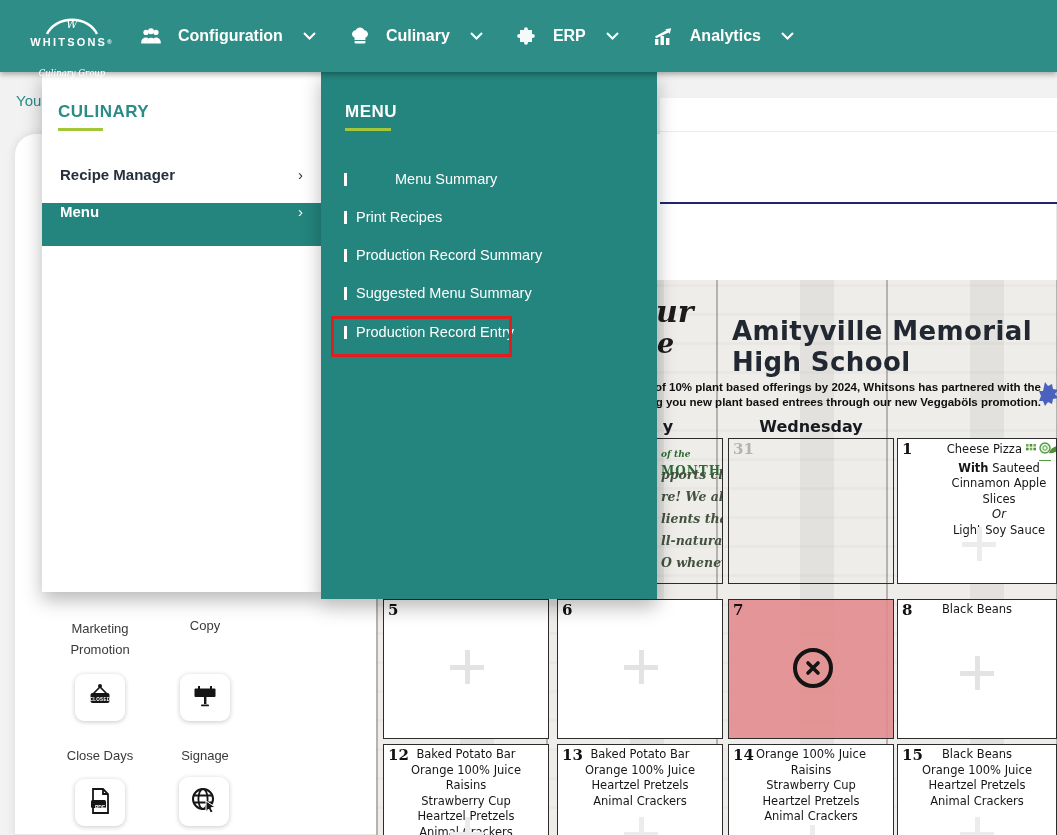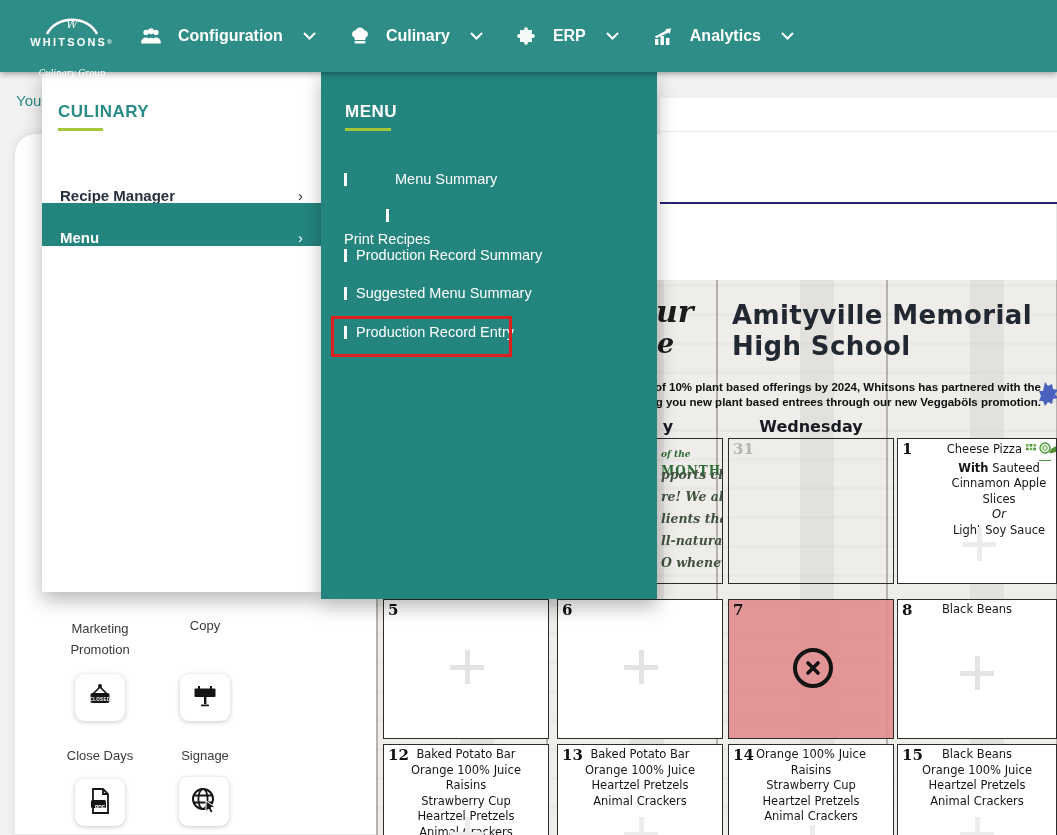--- a/index.html
+++ b/index.html
@@ -40,21 +40,21 @@
   .pdf-text { position:absolute; left:50%; top:63%; transform:translate(-50%,-50%); font-size:5px; font-weight:700; color:#fff; }
 
   
   .wood { position:absolute; left:376px; top:280px; width:681px; height:555px; overflow:hidden; z-index:2;
           background:
             repeating-linear-gradient(0deg, rgba(0,0,0,0) 0 26px, rgba(0,0,0,.025) 26px 29px),
             repeating-linear-gradient(90deg, rgba(90,85,78,.38) 0 2px, rgba(0,0,0,0) 2px 170px),
             repeating-linear-gradient(90deg, rgba(0,0,0,0) 0 84px, rgba(0,0,0,.05) 84px 118px, rgba(0,0,0,0) 118px 170px),
             #efedea; }
   .script-frag { position:absolute; font:italic 700 30px "DejaVu Serif", serif; color:#1c1c1c; }
-  .school { position:absolute; left:356px; top:20px; font:700 26px/31px "DejaVu Sans", sans-serif;
+  .school { position:absolute; left:356px; top:36px; font:700 26px/31px "DejaVu Sans", sans-serif;
             letter-spacing:.4px; color:#222831; }
   .promo { position:absolute; right:16px; white-space:nowrap; font:700 11.5px "Liberation Sans", sans-serif; color:#0f0f0f; }
   .promo-icon { position:absolute; right:-2px; top:100px; }
   .dayhdr { position:absolute; top:137px; font:700 16px "DejaVu Sans", sans-serif; color:#171b21; text-align:center; }
 
   .cell { position:absolute; width:166px; background:#fff; border:1px solid #2c2c2c; overflow:hidden; cursor:pointer; }
   .cell.trans { background:transparent; }
   .cell.closed { background:rgba(226,137,139,.88); }
   .r1 { top:158px; height:146px; }
   .r2 { top:319px; height:140px; }
@@ -75,21 +75,21 @@
   .info-line { position:absolute; left:103px; white-space:nowrap; font:italic 600 12.5px "DejaVu Serif", serif; color:#42523f; }
   .d1-line { font:11.5px/15.5px "DejaVu Sans", sans-serif; color:#161616;padding-left:44px; }
   .ico-inline { display:inline-block; vertical-align:-1px; }
   .badge-underline { border-bottom:1.5px solid #4f9b3f; padding-bottom:1px; }
 
   
   .panel-white { position:absolute; left:42px; top:72px; width:279px; height:520px; background:#fff;
                  box-shadow:0 8px 18px rgba(0,0,0,.28); z-index:40; }
   .panel-title { position:absolute; left:16px; top:30px; font-size:17px; font-weight:700; letter-spacing:.5px; color:#2a8c86; }
   .title-underline { position:absolute; left:16px; top:56px; width:45px; height:3px; background:#a4c639; }
-  .pw-row { position:absolute; left:0; width:279px; height:38px; display:flex; align-items:flex-end;
+  .pw-row { position:absolute; left:0; width:279px; height:38px; display:flex; align-items:flex-start;
             padding:0 18px; justify-content:space-between; cursor:pointer; font-size:15px; font-weight:700; color:#26303c; }
   .pw-row.sel { background:#24847e; color:#fff; height:43px; }
   .row-chev { font-size:15px; font-weight:400; }
   .panel-teal { position:absolute; left:321px; top:72px; width:336px; height:527px; background:#24847e;
                 box-shadow:0 8px 18px rgba(0,0,0,.28); z-index:41; }
   .panel-teal .panel-title { color:#fff; left:24px; }
   .panel-teal .title-underline { left:24px; width:46px; }
   .pt-item { position:absolute; left:23px; display:flex; align-items:center; gap:9px; color:#fff;
              font-size:14.5px; cursor:pointer; white-space:nowrap; }
   .pt-bar { width:3px; height:13px; background:#fff; }
@@ -372,21 +372,21 @@
   </div>
 </div>
 
 <div class="panel-teal">
   <div class="panel-title">MENU</div>
   <div class="title-underline"></div>
   <div class="pt-item" style="top:99px;gap:48px;">
     <span class="pt-bar"></span>
       <span>Menu Summary</span>
   </div>
-  <div class="pt-item" style="top:137px;flex-direction:column;">
+  <div class="pt-item" style="top:137px;">
     <span class="pt-bar"></span>
       <span>Print Recipes</span>
   </div>
   <div class="pt-item" style="top:175px;text-align:center;">
     <span class="pt-bar"></span>
       <span>Production Record Summary</span>
   </div>
   <div class="pt-item" style="top:213px;">
     <span class="pt-bar"></span>
       <span>Suggested Menu Summary</span>

